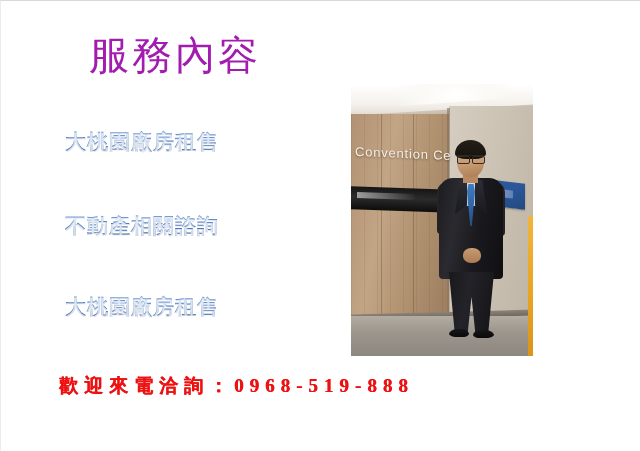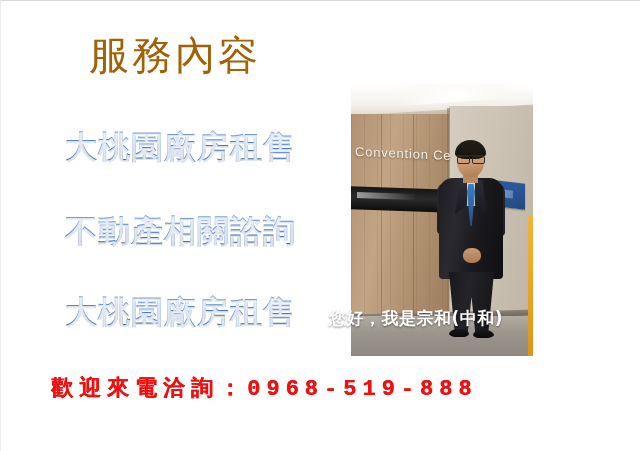--- a/index.html
+++ b/index.html
@@ -21,52 +21,52 @@
 
   
   #title {
     position: absolute;
     left: 88px;
     top: 32px;
     font-family: "DejaVu Serif", serif;
     font-size: 40px;
     line-height: 1.1;
     letter-spacing: 3px;
-    color: #a16207;
+    color: #a21caf;
     white-space: nowrap;
   }
 
   
   .bullet {
     position: absolute;
     left: 64px;
     font-family: "DejaVu Serif", serif;
-    font-size: 32px;
+    font-size: 21px;
     line-height: 1.1;
     letter-spacing: 1px;
     white-space: nowrap;
     font-weight: 600;
     color: #3b6cb2;
     background-image: linear-gradient(180deg, #7ba3d6 0%, #3c6cb4 42%, #2d5795 100%);
     -webkit-background-clip: text;
     background-clip: text;
     -webkit-text-fill-color: transparent;
     text-shadow: 0 1px 1px rgba(255,255,255,0.85);
   }
   #bullet-0 { top: 129px; }
   #bullet-1 { top: 213px; }
   #bullet-2 { top: 294px; }
 
   
   #cta {
     position: absolute;
-    left: 50px;
+    left: 58px;
     top: 372px;
-    font-family: Liberation Mono, monospace;
-    font-size: 22px;
+    font-family: Liberation Serif, serif;
+    font-size: 19px;
     font-weight: bold;
     letter-spacing: 6px;
     color: #ee1111;
     white-space: nowrap;
     text-shadow: 0.5px 0 0 #ee1111;
   }
 
   
   #photo {
     position: absolute;
@@ -304,17 +304,16 @@
     <div class="p-hair"></div>
     <div class="p-glasses"></div>
     <div class="p-hands"></div>
     <div class="p-legs"></div>
     <div class="p-shoe-l"></div>
     <div class="p-shoe-r"></div>
 
     <div class="ph-strip"></div>
   </div>
 
-  <div id="photo-caption">您好，我是宗和(中和)</div>
 
   <div id="cta">歡迎來電洽詢：0968-519-888</div>
 
 </div>
 
 </body></html>

